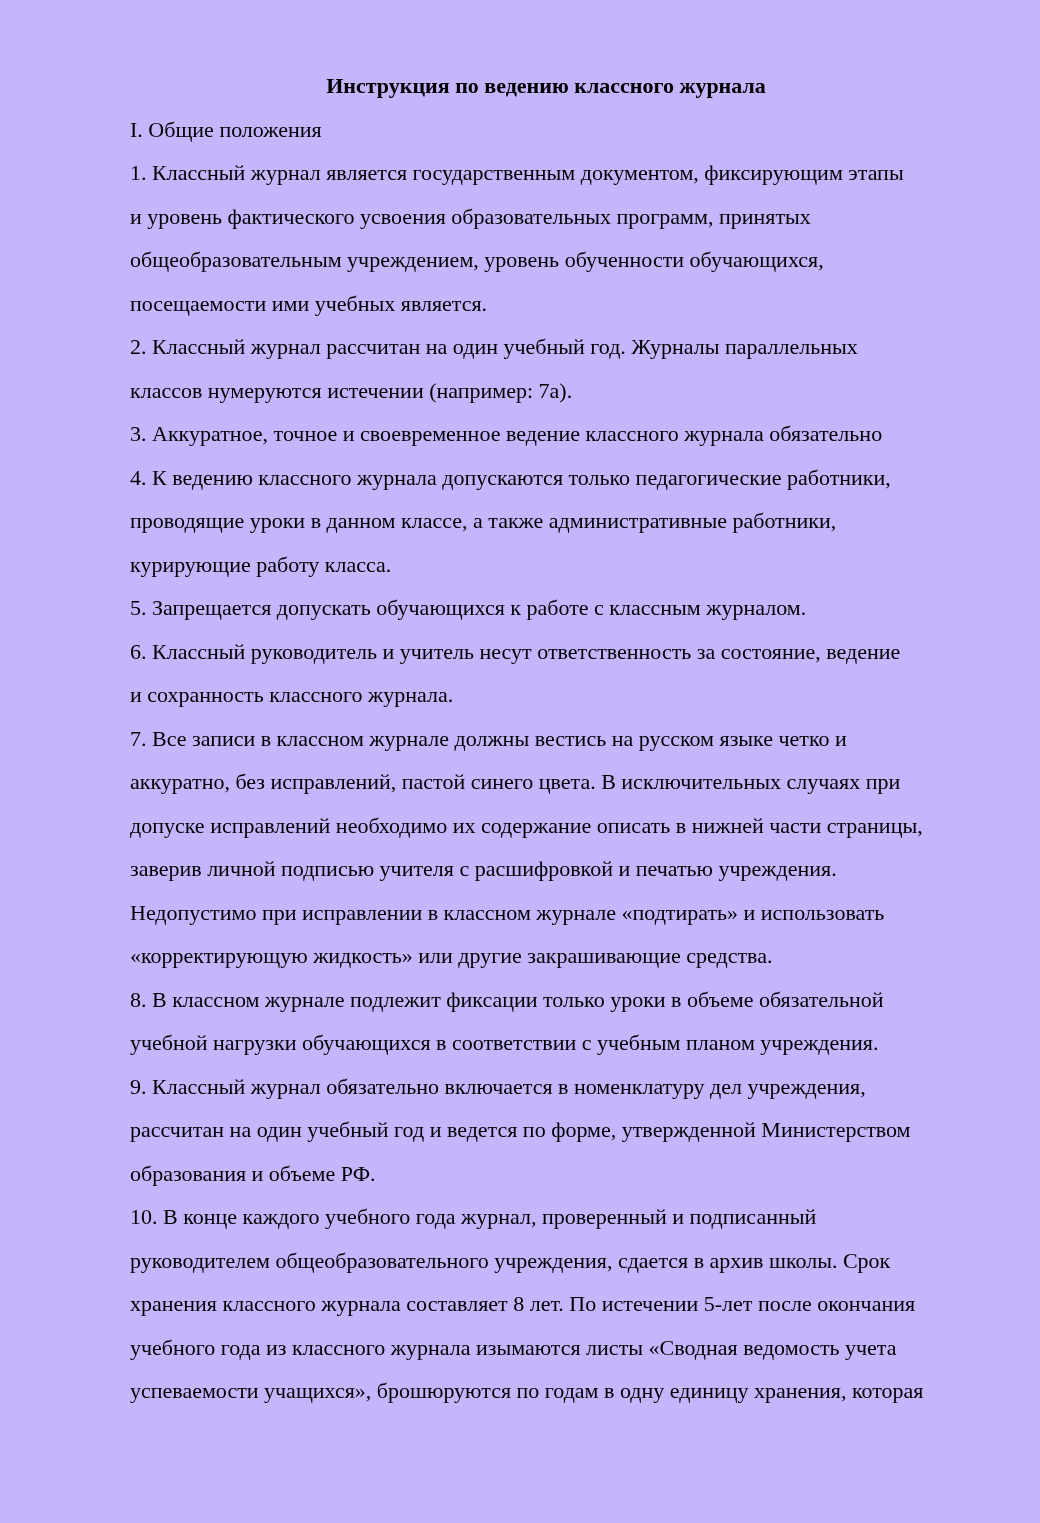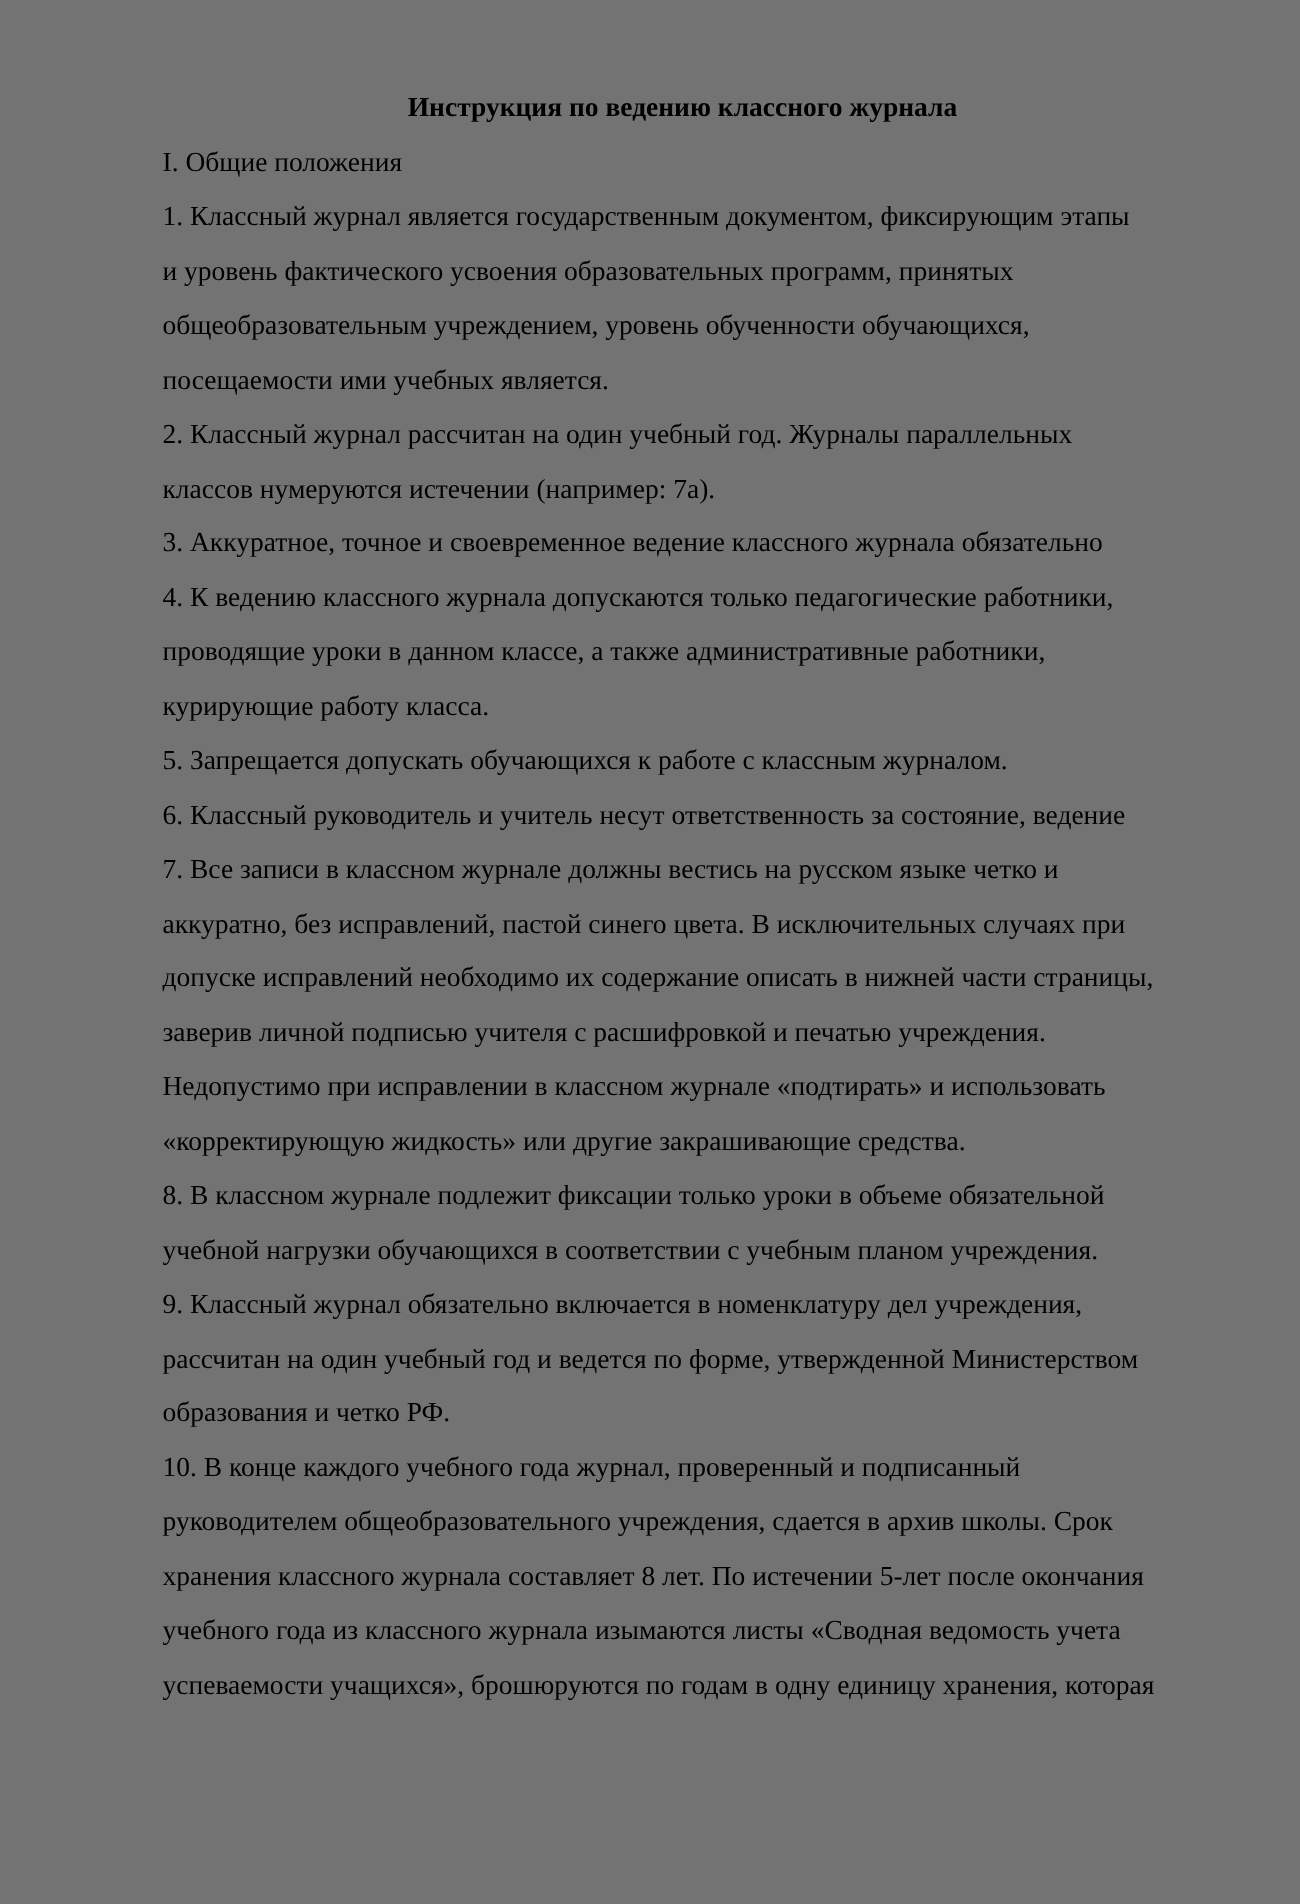--- a/index.html
+++ b/index.html
@@ -10,21 +10,21 @@
     width: 1040px;
     height: 1523px;
     font-family: "Liberation Serif", "DejaVu Serif", serif;
     color: #000000;
     overflow: hidden;
   }
   .page {
     width: 1040px;
     height: 1523px;
     padding: 64px 78px 0 130px;
-    background: #737373;
+    background: #c4b5fd;
   }
   .line {
     height: 43.5px;
     line-height: 43.5px;
     font-size: 22px;
     white-space: nowrap;
   }
   .doc-title {
     font-weight: bold;
     text-align: center;
@@ -42,30 +42,31 @@
       <div class="line">общеобразовательным учреждением, уровень обученности обучающихся,</div>
       <div class="line">посещаемости ими учебных является.</div>
       <div class="line">2. Классный журнал рассчитан на один учебный год. Журналы параллельных</div>
       <div class="line">классов нумеруются истечении (например: 7а).</div>
       <div class="line">3. Аккуратное, точное и своевременное ведение классного журнала обязательно</div>
       <div class="line">4. К ведению классного журнала допускаются только педагогические работники,</div>
       <div class="line">проводящие уроки в данном классе, а также административные работники,</div>
       <div class="line">курирующие работу класса.</div>
       <div class="line">5. Запрещается допускать обучающихся к работе с классным журналом.</div>
       <div class="line">6. Классный руководитель и учитель несут ответственность за состояние, ведение</div>
+      <div class="line">и сохранность классного журнала.</div>
       <div class="line">7. Все записи в классном журнале должны вестись на русском языке четко и</div>
       <div class="line">аккуратно, без исправлений, пастой синего цвета. В исключительных случаях при</div>
       <div class="line">допуске исправлений необходимо их содержание описать в нижней части страницы,</div>
       <div class="line">заверив личной подписью учителя с расшифровкой и печатью учреждения.</div>
       <div class="line">Недопустимо при исправлении в классном журнале «подтирать» и использовать</div>
       <div class="line">«корректирующую жидкость» или другие закрашивающие средства.</div>
       <div class="line">8. В классном журнале подлежит фиксации только уроки в объеме обязательной</div>
       <div class="line">учебной нагрузки обучающихся в соответствии с учебным планом учреждения.</div>
       <div class="line">9. Классный журнал обязательно включается в номенклатуру дел учреждения,</div>
       <div class="line">рассчитан на один учебный год и ведется по форме, утвержденной Министерством</div>
-      <div class="line">образования и четко РФ.</div>
+      <div class="line">образования и объеме РФ.</div>
       <div class="line">10. В конце каждого учебного года журнал, проверенный и подписанный</div>
       <div class="line">руководителем общеобразовательного учреждения, сдается в архив школы. Срок</div>
       <div class="line">хранения классного журнала составляет 8 лет. По истечении 5-лет после окончания</div>
       <div class="line">учебного года из классного журнала изымаются листы «Сводная ведомость учета</div>
       <div class="line">успеваемости учащихся», брошюруются по годам в одну единицу хранения, которая</div>
     </div>
 </div>
 
 </body></html>

